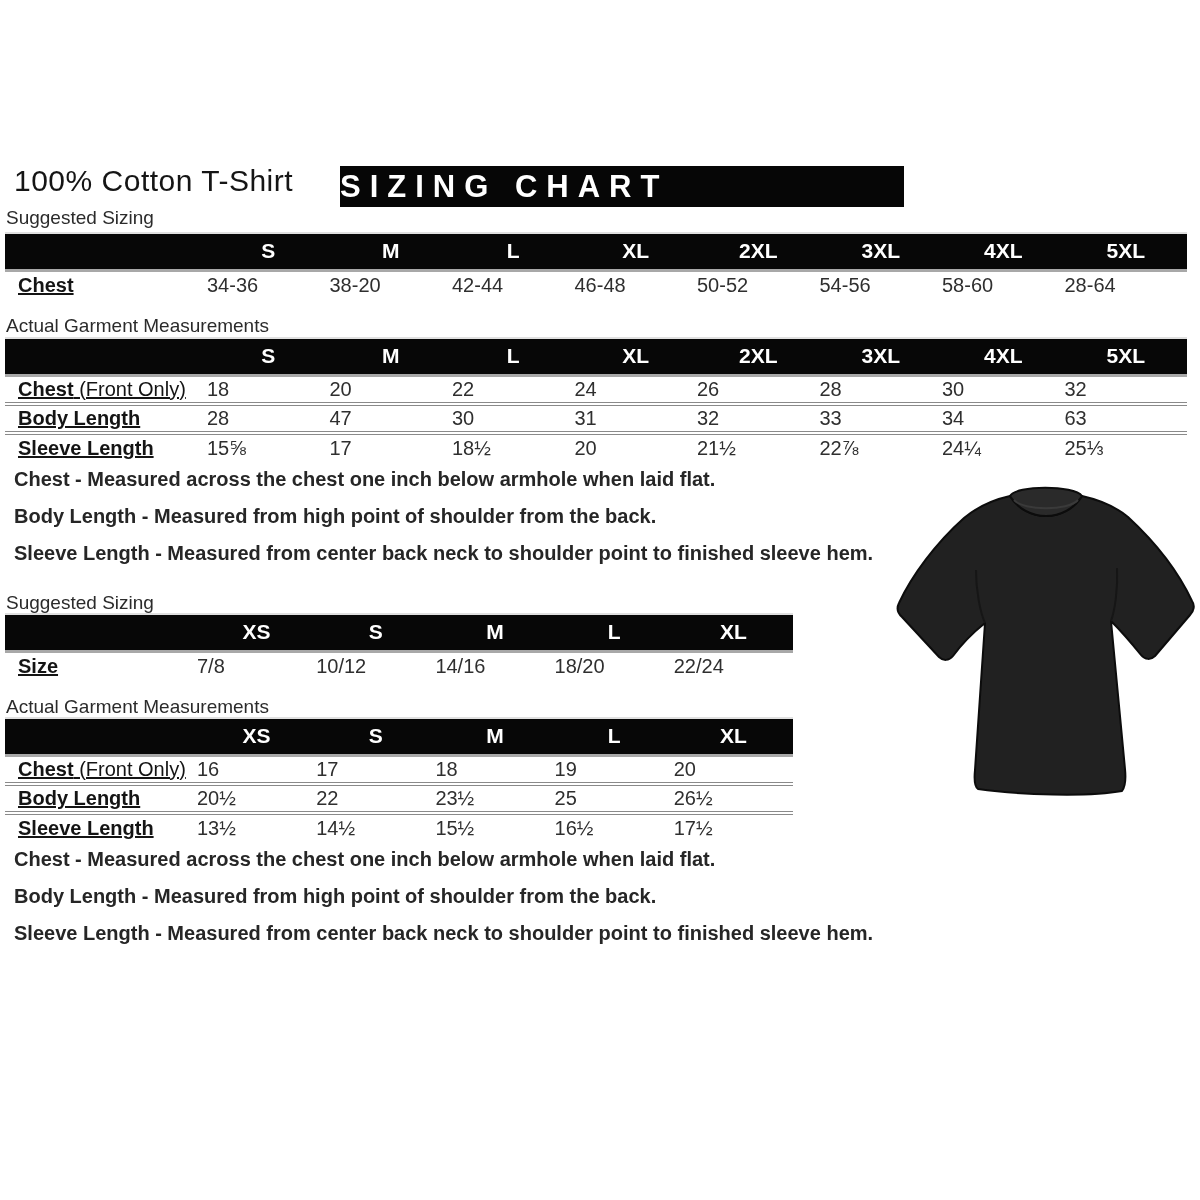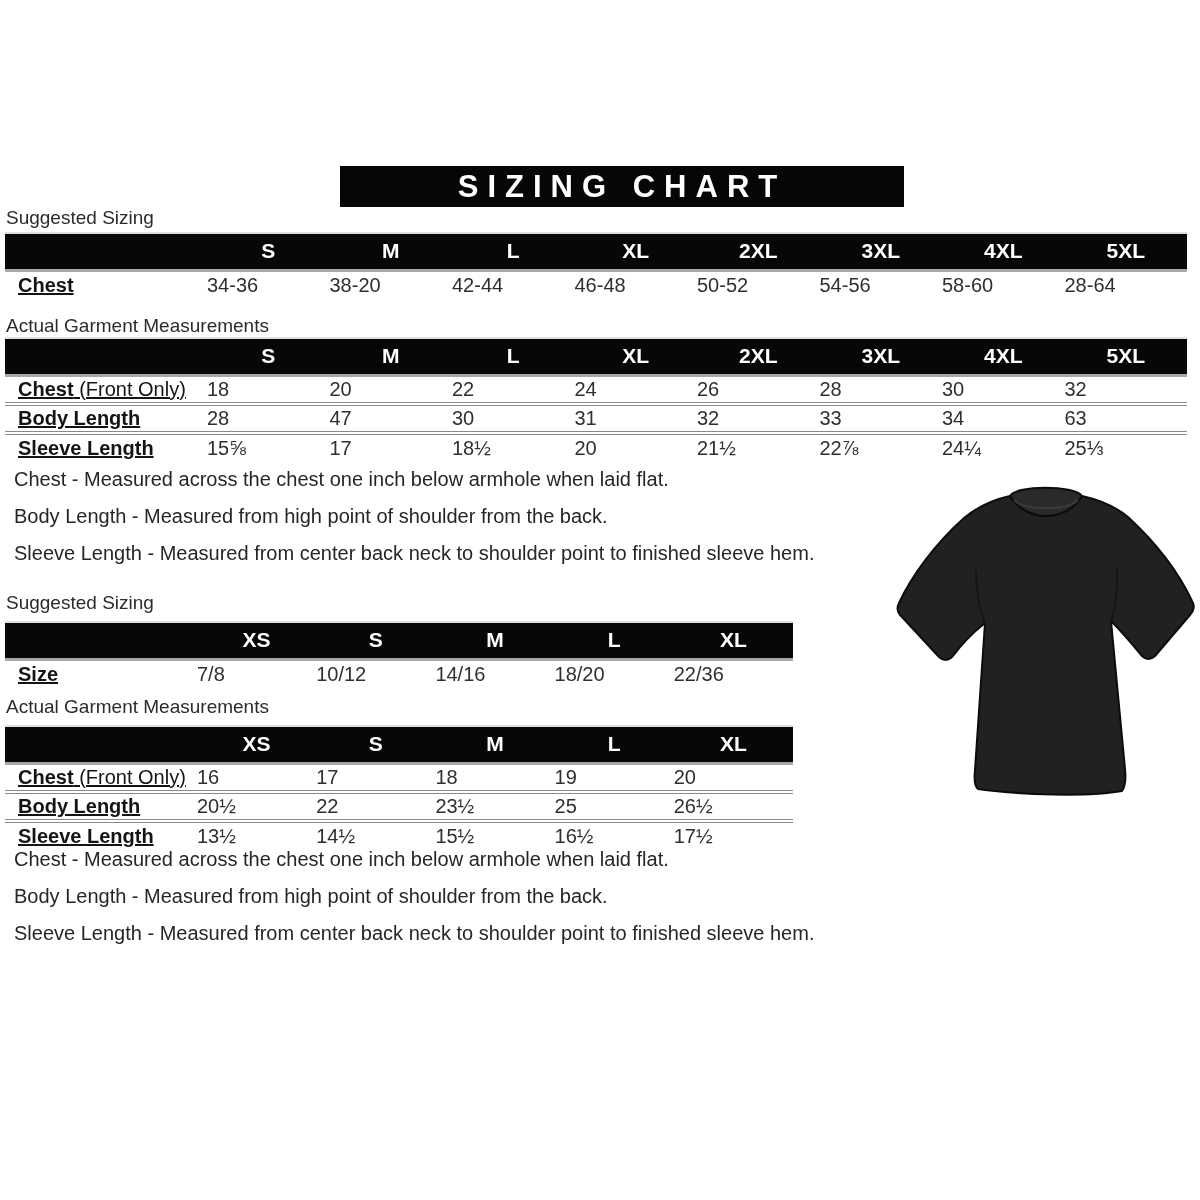--- a/index.html
+++ b/index.html
@@ -5,49 +5,50 @@
   * { margin:0; padding:0; box-sizing:border-box; }
   html,body { width:1200px; height:1200px; background:#ffffff;
     font-family:"Liberation Sans","DejaVu Sans",sans-serif; color:#1a1a1a; }
   #stage { position:relative; width:1200px; height:1200px; overflow:hidden; }
 
   .abs { position:absolute; }
 
   .main-title { left:14px; top:164px; font-size:30px; font-weight:400; color:#151515; letter-spacing:0.5px; }
   .banner { left:340px; top:166px; width:564px; height:41px; background:#060606;
     color:#ffffff; font-size:31px; font-weight:700; letter-spacing:9px;
-    text-align:center; line-height:41px; }
+    text-align:left; line-height:41px; }
   .section-label { font-size:19px; color:#2b2b2b; }
 
   table.sizing-table { border-collapse:collapse; table-layout:fixed; border-top:2px solid #e0e0e0; }
   table.t-adult { width:1182px; }
-  table.t-youth { width:788px;margin-top:8px; }
+  table.t-youth { width:788px; }
   .sizing-table thead th { background:#070707; color:#fff; font-size:21px; font-weight:700;
     height:37px; text-align:center; border-bottom:3px solid #a8a8a8; vertical-align:middle; }
   .sizing-table thead th.corner { background:#070707; }
   .t-adult thead th.corner { width:202px; }
   .t-youth thead th.corner { width:192px; }
   .sizing-table tbody td { height:29px; font-size:20px; color:#2f2f2f;
     vertical-align:middle; }
   .sizing-table tbody tr + tr td { border-top:4px double #8a8a8a; }
   .sizing-table td.rowlabel { text-align:left; padding-left:13px; color:#141414;text-decoration:underline; }
   .sizing-table td.rowlabel b { font-weight:700; }
 
   .notes { font-size:20px; color:#262626; }
-  .notes .note-line { height:37px; line-height:37px; white-space:nowrap; }
+  .notes .note-line { height:37px; line-height:37px; white-space:nowrap;font-weight:bold; }
 
   .youth-title { left:4px; top:548px; font-size:31px; font-weight:700; color:#0e0e0e; }
 
   .tshirt-wrap { left:886px; top:470px; width:318px; height:340px; }
 </style>
 </head>
 <body>
 
 <div id="stage">
 
+  <div class="abs main-title">100% Cotton T-Shirt</div>
 
   <div class="abs banner">SIZING CHART</div>
 
   <div class="abs section-label" style="left:6px; top:207px;">Suggested Sizing</div>
 
   <table class="abs sizing-table t-adult" style="left:5px; top:232px;">
     <thead>
         <tr>
       <th class="corner"></th>
     <th>S</th>
@@ -148,21 +149,21 @@
           <th>XL</th>
         </tr>
       </thead>
     <tbody>
         <tr>
           <td class="rowlabel"><b>Size</b></td>
           <td>7/8</td>
           <td>10/12</td>
           <td>14/16</td>
           <td>18/20</td>
-          <td>22/36</td>
+          <td>22/24</td>
         </tr>
       </tbody>
   </table>
 
   <div class="abs section-label" style="left:6px; top:696px;">Actual Garment Measurements</div>
 
   <table class="abs sizing-table t-youth" style="left:5px; top:717px;">
     <thead>
         <tr>
       <th class="corner"></th>

